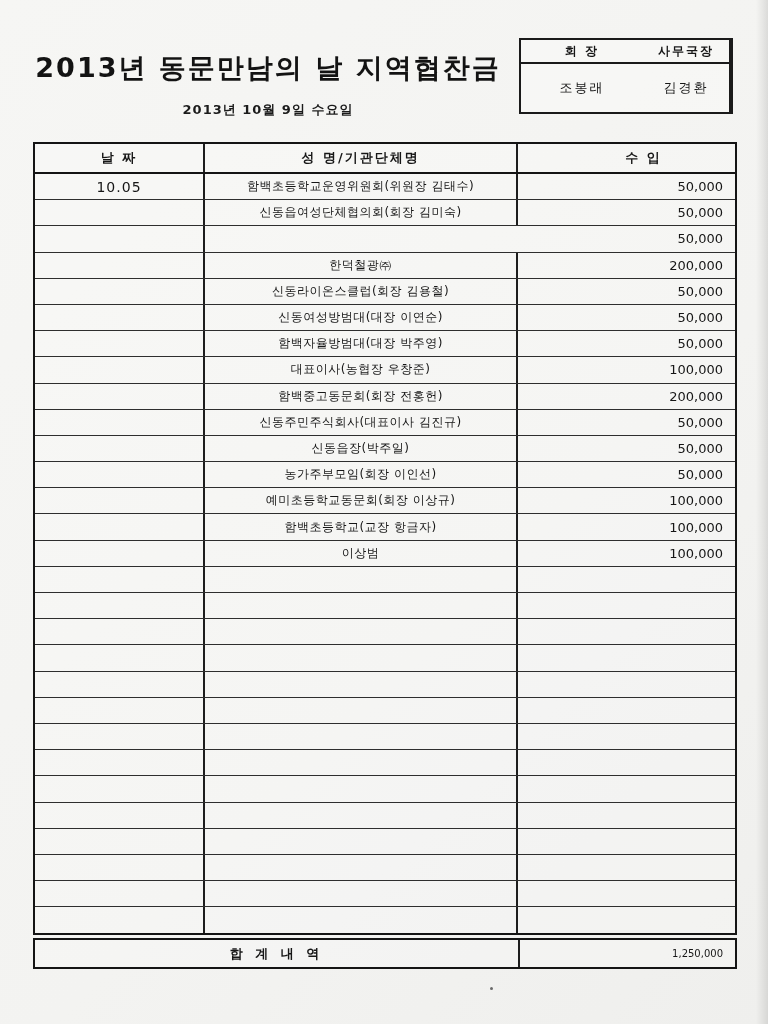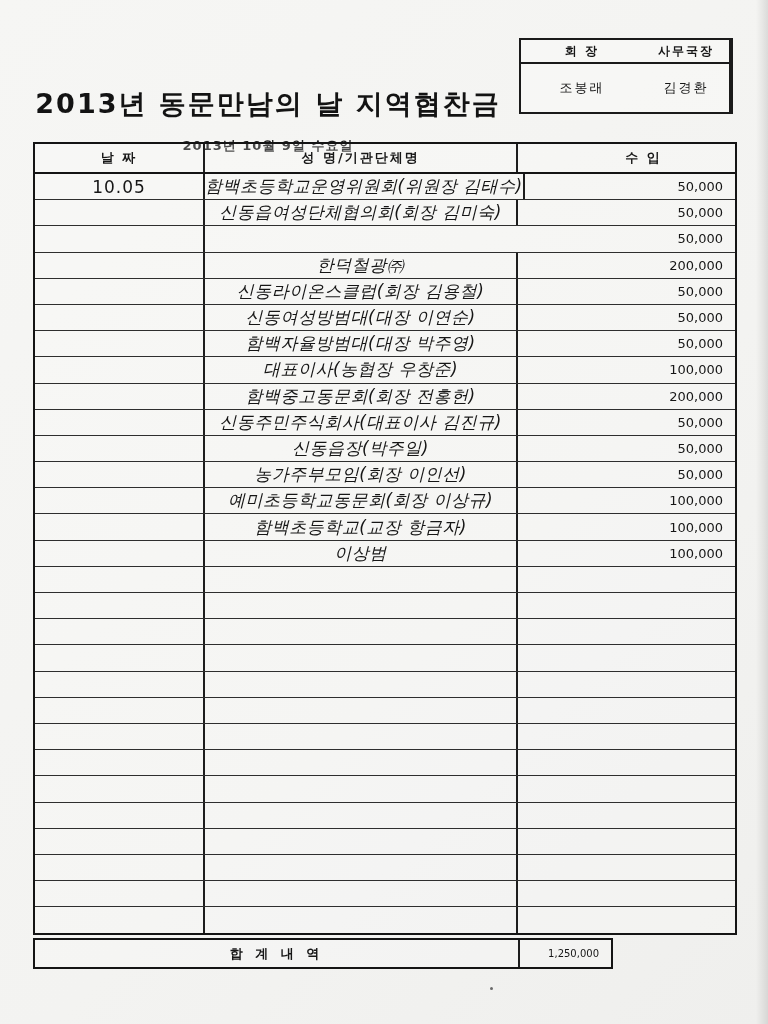--- a/index.html
+++ b/index.html
@@ -10,21 +10,21 @@
   }
   .page{
     position:relative;width:768px;height:1024px;overflow:hidden;
     background:linear-gradient(135deg,#f6f6f4 0%,#f3f3f1 60%,#efefed 100%);
     color:#161616;
   }
   .scan-edge{
     position:absolute;top:0;right:0;width:12px;height:100%;
     background:linear-gradient(to right,rgba(0,0,0,0),rgba(0,0,0,0.10));
   }
-  .title-block{position:absolute;left:33px;top:50px;width:470px;text-align:center;margin-top:36px;}
+  .title-block{position:absolute;left:33px;top:50px;width:470px;text-align:center;}
   .doc-title{
     margin:0;font-size:27px;font-weight:bold;letter-spacing:2px;
     white-space:nowrap;color:#131313;
   }
   .doc-date{margin-top:15px;font-size:13px;font-weight:bold;letter-spacing:1px;color:#1b1b1b;}
 
   
   .approval{
     position:absolute;left:519px;top:38px;width:214px;height:76px;
     border:2px solid #1a1a1a;box-sizing:border-box;display:flex;background:rgba(255,255,255,0.25);
@@ -51,27 +51,27 @@
     border-bottom:2px solid #141414;font-weight:bold;font-size:13px;letter-spacing:2px;
   }
   .trow{
     display:flex;height:26.2px;box-sizing:border-box;
     border-bottom:1px solid #2e2e2e;
   }
   .trow:last-child{border-bottom:none;}
   .c1{flex:0 0 170px;border-right:2px solid #1d1d1d;display:flex;align-items:center;justify-content:center;box-sizing:border-box;text-align:right;}
   .c2{flex:0 0 313px;border-right:2px solid #1d1d1d;display:flex;align-items:center;justify-content:center;box-sizing:border-box;}
   .c3{flex:1;display:flex;align-items:center;justify-content:flex-end;padding-right:12px;box-sizing:border-box;padding-left:34px;}
-  .trow .c1{font-size:17px;letter-spacing:1px;}
-  .trow .c2{font-size:17px;letter-spacing:0.5px;white-space:nowrap;font-style:italic;}
+  .trow .c1{font-size:14px;letter-spacing:1px;}
+  .trow .c2{font-size:12px;letter-spacing:0.5px;white-space:nowrap;}
   .trow .c3{font-size:13px;}
 
   
   .total-row{
-    position:absolute;left:33px;top:938px;width:580px;height:31px;
+    position:absolute;left:33px;top:938px;width:704px;height:31px;
     border:2px solid #141414;box-sizing:border-box;display:flex;background:rgba(255,255,255,0.2);
   }
   .total-label{
     flex:0 0 485px;border-right:2px solid #1d1d1d;box-sizing:border-box;
     display:flex;align-items:center;justify-content:center;
     font-size:13px;font-weight:bold;letter-spacing:4px;
   }
   .total-amount{
     flex:1;display:flex;align-items:center;justify-content:flex-end;
     padding-right:12px;font-size:10px;box-sizing:border-box;

